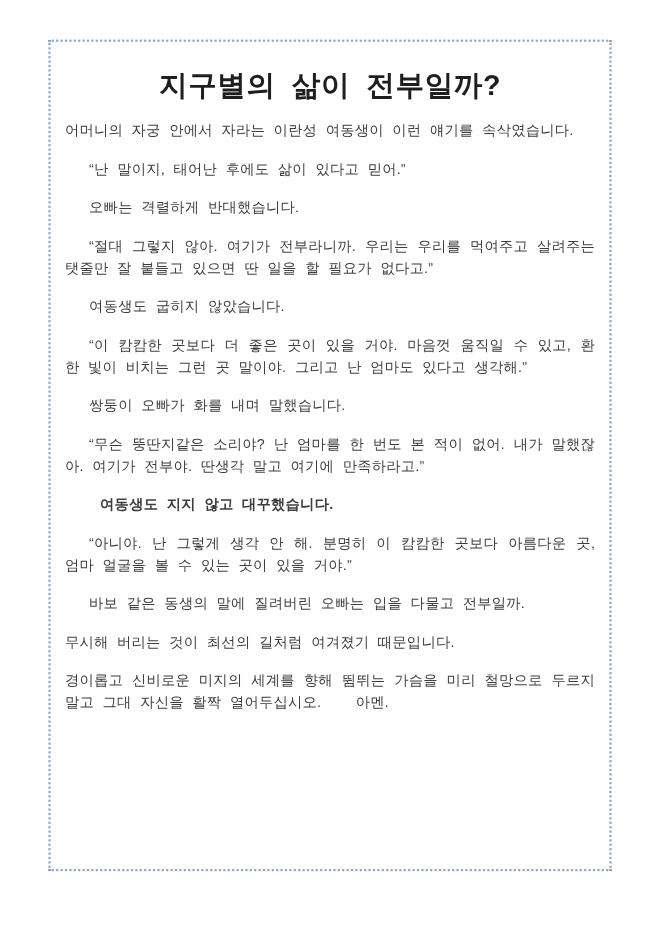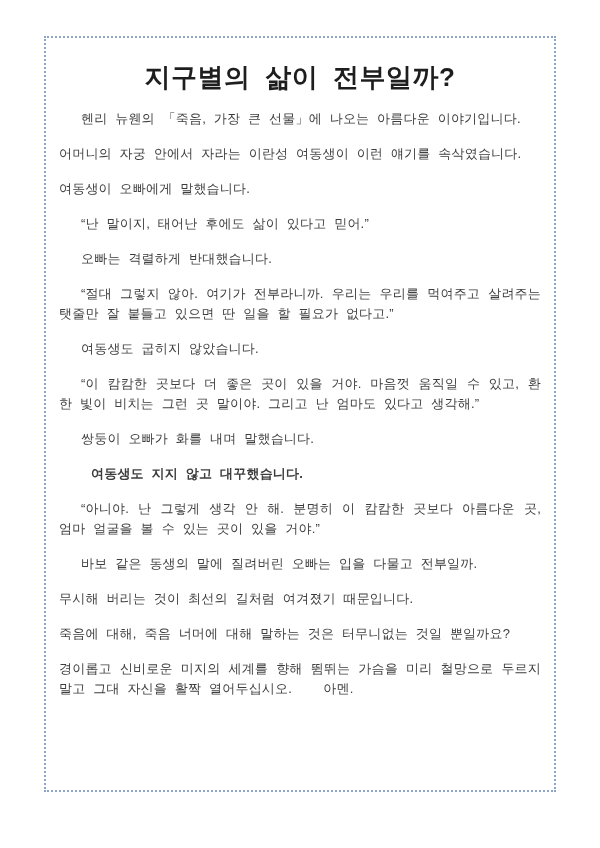--- a/index.html
+++ b/index.html
@@ -47,29 +47,27 @@
   }
   .i1 { text-indent: 22px; }
   .i2 { text-indent: 32px; font-weight: bold; }
 </style>
 </head>
 <body>
 
 <div class="page">
   <div class="frame">
     <h1 class="title">지구별의 삶이 전부일까?</h1>
-    <p class="para i1">헨리 뉴웬의 「죽음, 가장 큰 선물」에 나오는 아름다운 이야기입니다.</p>
     <p class="para">어머니의 자궁 안에서 자라는 이란성 여동생이 이런 얘기를 속삭였습니다.</p>
-    <p class="para">여동생이 오빠에게 말했습니다.</p>
     <p class="para i1">“난 말이지, 태어난 후에도 삶이 있다고 믿어.”</p>
     <p class="para i1">오빠는 격렬하게 반대했습니다.</p>
     <p class="para i1">“절대 그렇지 않아. 여기가 전부라니까. 우리는 우리를 먹여주고 살려주는 탯줄만 잘 붙들고 있으면 딴 일을 할 필요가 없다고.”</p>
     <p class="para i1">여동생도 굽히지 않았습니다.</p>
     <p class="para i1">“이 캄캄한 곳보다 더 좋은 곳이 있을 거야. 마음껏 움직일 수 있고, 환한 빛이 비치는 그런 곳 말이야. 그리고 난 엄마도 있다고 생각해.”</p>
     <p class="para i1">쌍둥이 오빠가 화를 내며 말했습니다.</p>
+    <p class="para i1">“무슨 뚱딴지같은 소리야? 난 엄마를 한 번도 본 적이 없어. 내가 말했잖아. 여기가 전부야. 딴생각 말고 여기에 만족하라고.”</p>
     <p class="para i2">여동생도 지지 않고 대꾸했습니다.</p>
     <p class="para i1">“아니야. 난 그렇게 생각 안 해. 분명히 이 캄캄한 곳보다 아름다운 곳, 엄마 얼굴을 볼 수 있는 곳이 있을 거야.”</p>
     <p class="para i1">바보 같은 동생의 말에 질려버린 오빠는 입을 다물고 전부일까.</p>
     <p class="para">무시해 버리는 것이 최선의 길처럼 여겨졌기 때문입니다.</p>
-    <p class="para">죽음에 대해, 죽음 너머에 대해 말하는 것은 터무니없는 것일 뿐일까요?</p>
     <p class="para">경이롭고 신비로운 미지의 세계를 향해 뜀뛰는 가슴을 미리 철망으로 두르지 말고 그대 자신을 활짝 열어두십시오.&nbsp;&nbsp;&nbsp;&nbsp;아멘.</p>
   </div>
 </div>
 
 </body></html>

